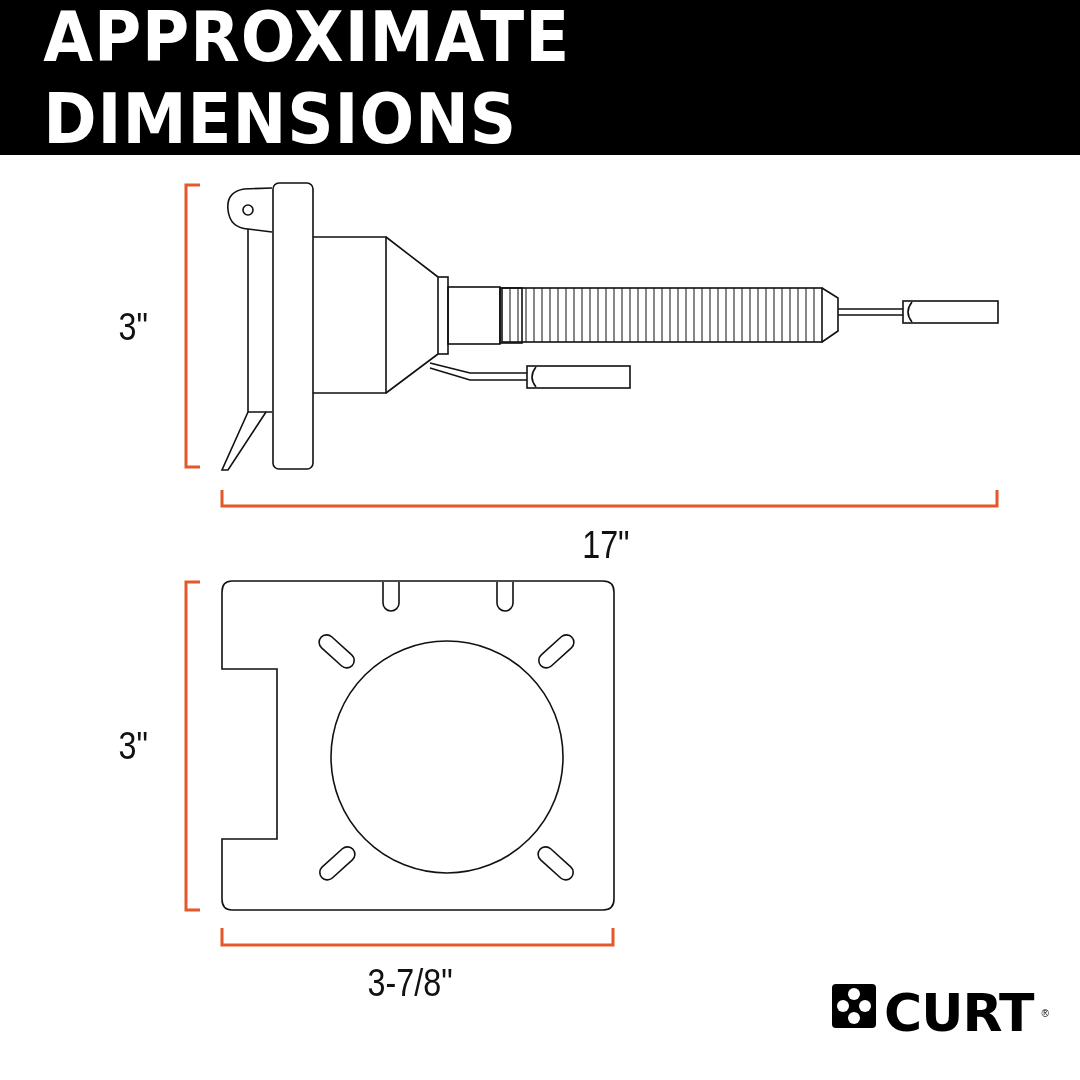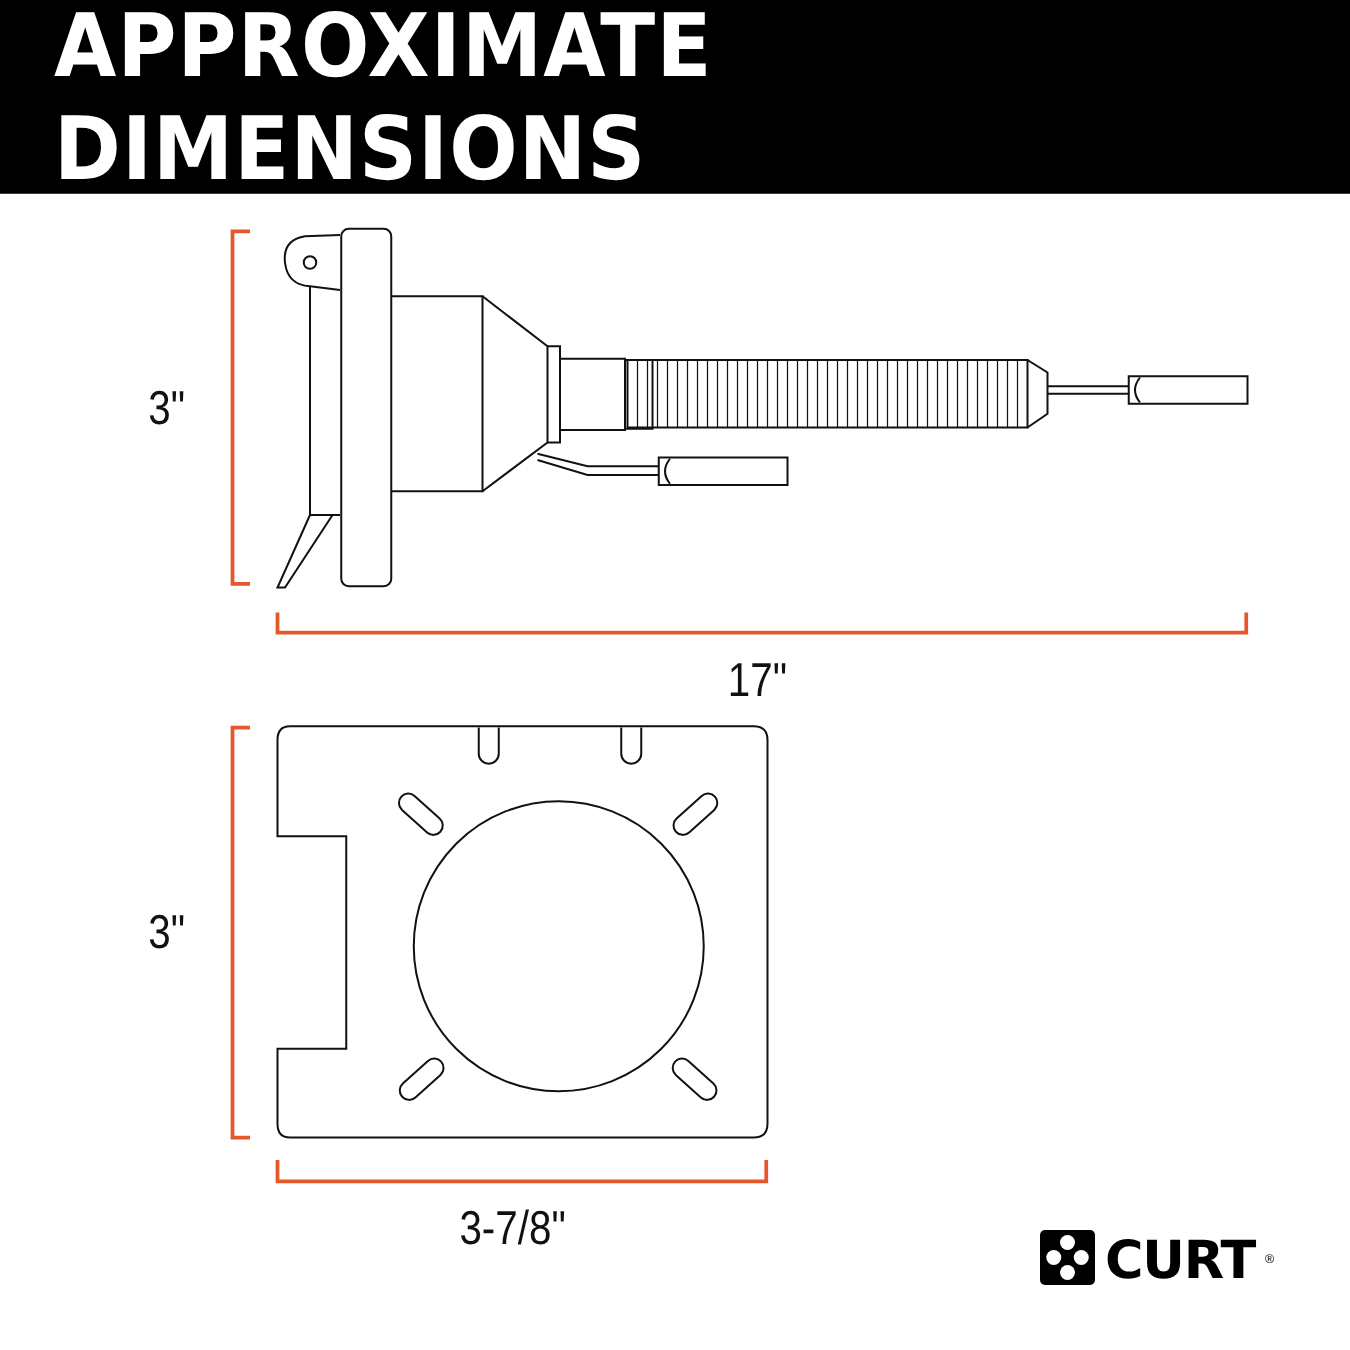--- a/index.html
+++ b/index.html
@@ -2,21 +2,21 @@
 <html><head>
 <meta charset="utf-8">
 <style>
   html, body { margin:0; padding:0; background:#fff; }
   body { width:1080px; height:1080px; position:relative; overflow:hidden; font-family:"Liberation Sans", sans-serif; }
   .banner { position:absolute; left:0; top:0; width:1080px; height:155px; background:#000; display:flex; align-items:center; justify-content:center; }
   .banner h1 { margin:0; color:#fff; font-family:"DejaVu Sans", sans-serif; font-weight:bold; font-size:70px; letter-spacing:1px; transform:scaleX(0.92); }
   .dim-label { position:absolute; font-family:"Liberation Sans", sans-serif; font-size:38px; color:#111; transform:scaleX(0.85); transform-origin:center; }
   svg.drawing { position:absolute; left:0; top:0; }
   .logo { position:absolute; left:830px; top:983px; display:flex; align-items:center; gap:8px; }
-  .logo-text { font-family:"DejaVu Sans", sans-serif; font-weight:bold; font-size:42px; letter-spacing:-1px; color:#000; }
+  .logo-text { font-family:"DejaVu Sans", sans-serif; font-weight:bold; font-size:52px; letter-spacing:-1px; color:#000; }
   .reg { font-size:10px; vertical-align:top; }
 </style>
 </head>
 <body>
 
 <div class="banner">
   <h1>APPROXIMATE DIMENSIONS</h1>
 </div>
 
 <svg class="drawing" width="1080" height="1080">

